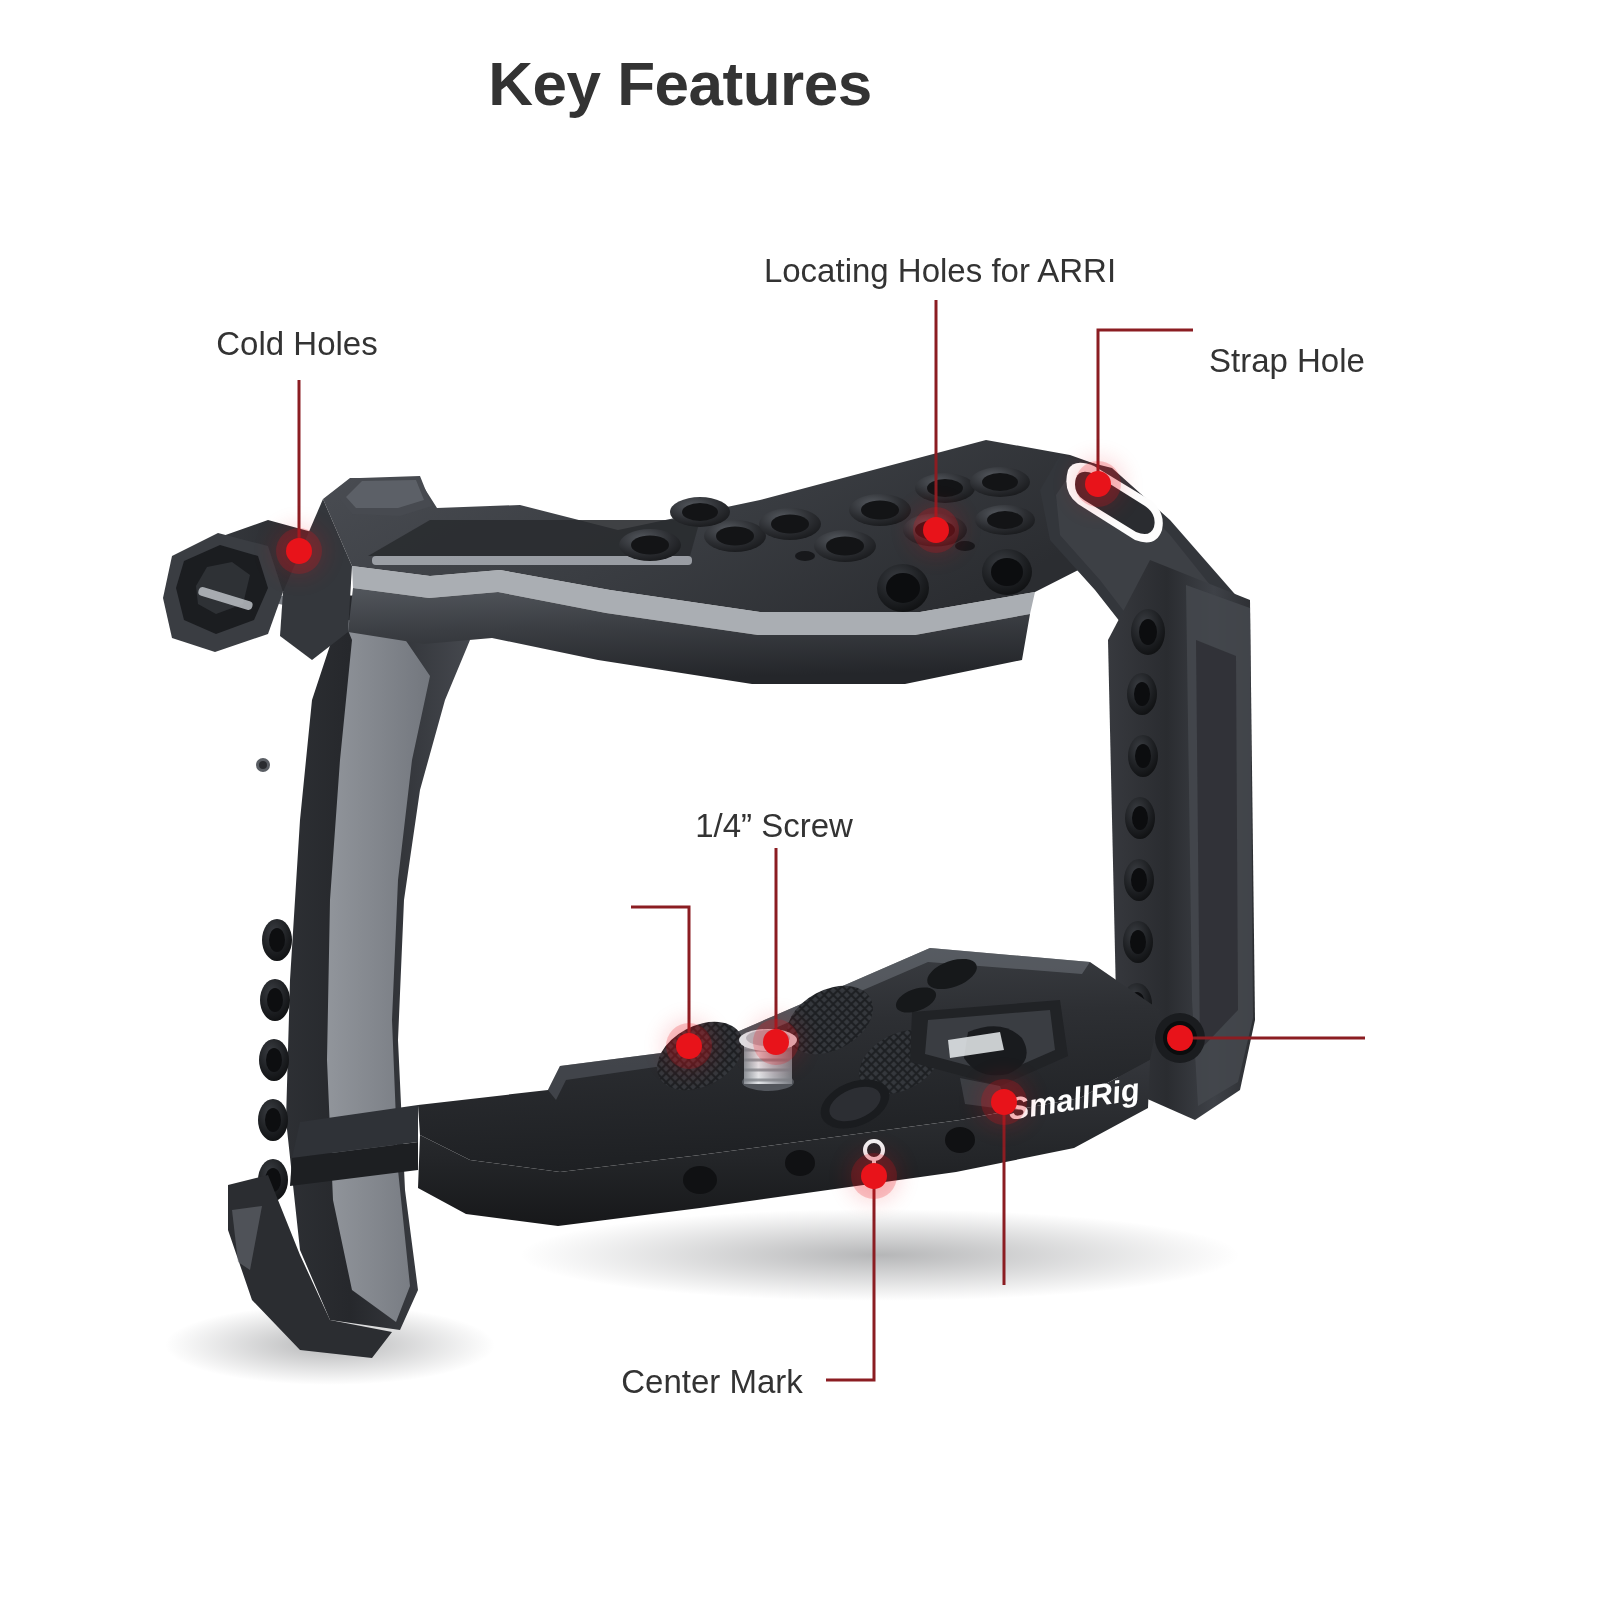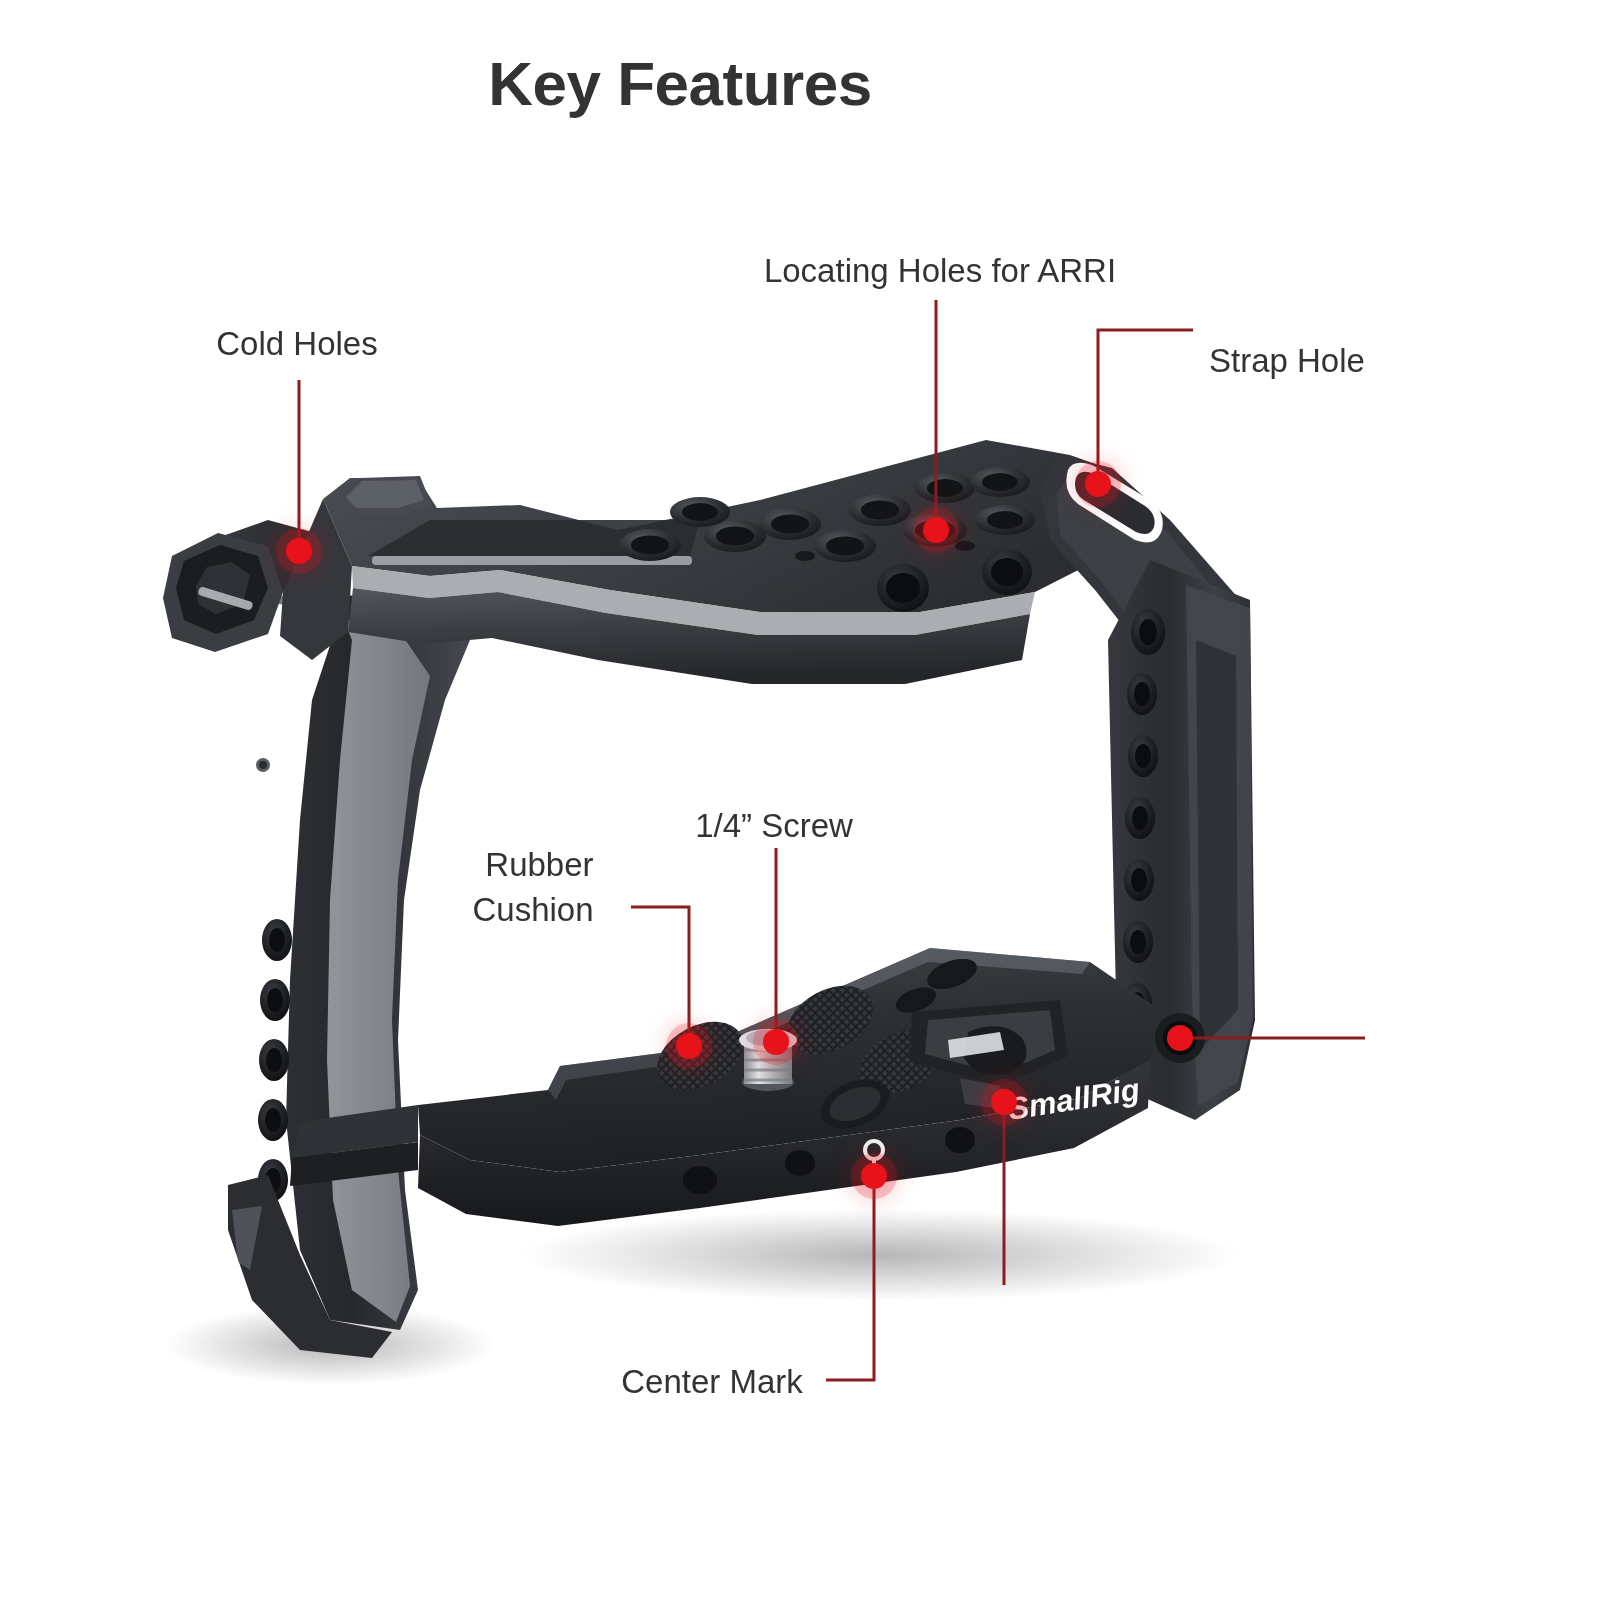--- a/index.html
+++ b/index.html
@@ -339,20 +339,18 @@
   <div class="dot" style="left:1004px;top:1102px;"></div>
 
   <div class="callout center" style="left:297px;top:322px;">Cold Holes</div>
 
   <div class="callout center" style="left:940px;top:249px;">Locating Holes for ARRI</div>
 
   <div class="callout left" style="left:1209px;top:311px;margin-top:28px;">Strap Hole</div>
 
   <div class="callout center" style="left:774px;top:797px;margin-top:7px;">1/4” Screw</div>
 
-  <div class="callout center" style="left:533px;top:843px;">Rubber
-Cushion</div>
 
 
   <div class="callout center" style="left:704px;top:1360px;margin-left:8px;">Center Mark</div>
 
 
 </div>
 
 </body></html>

